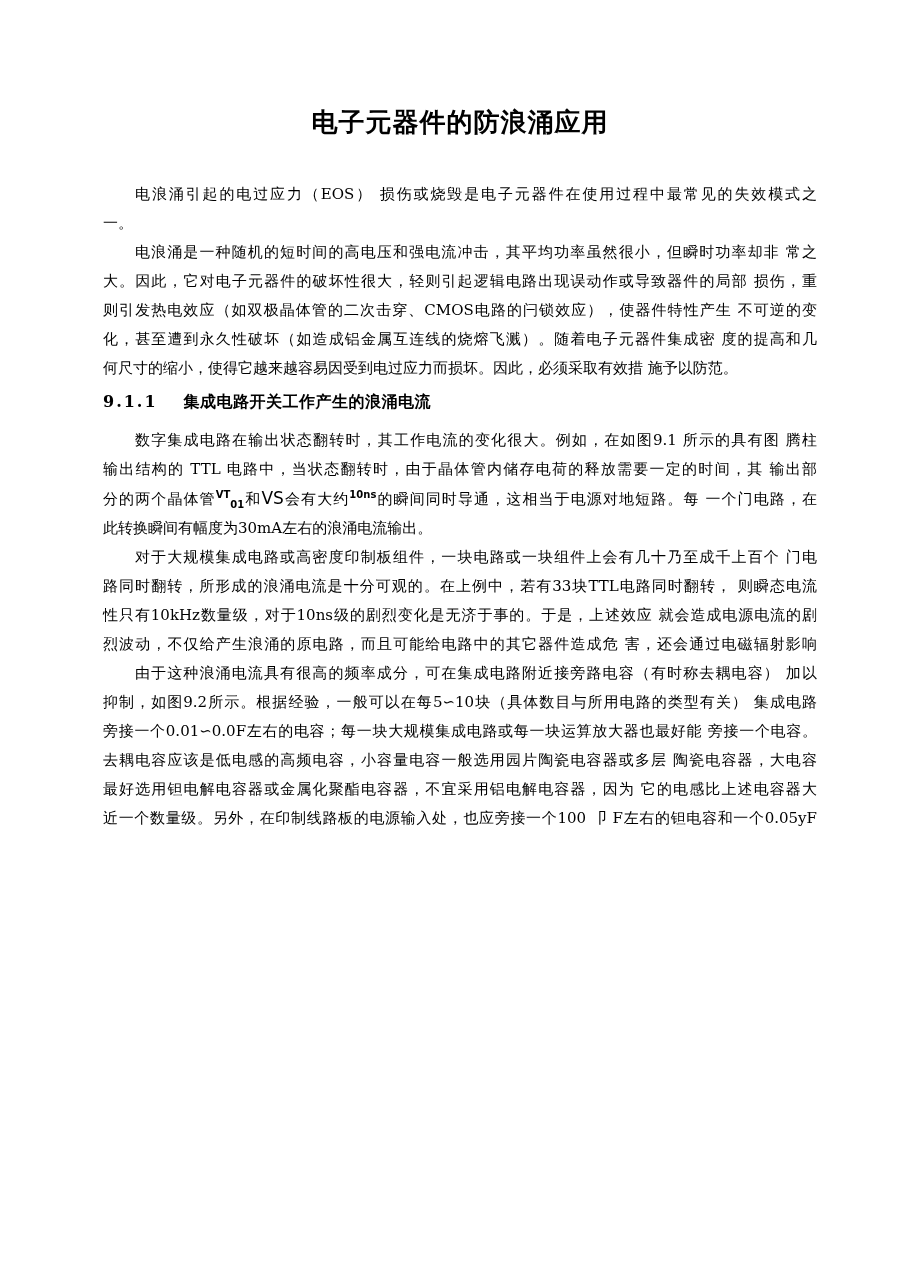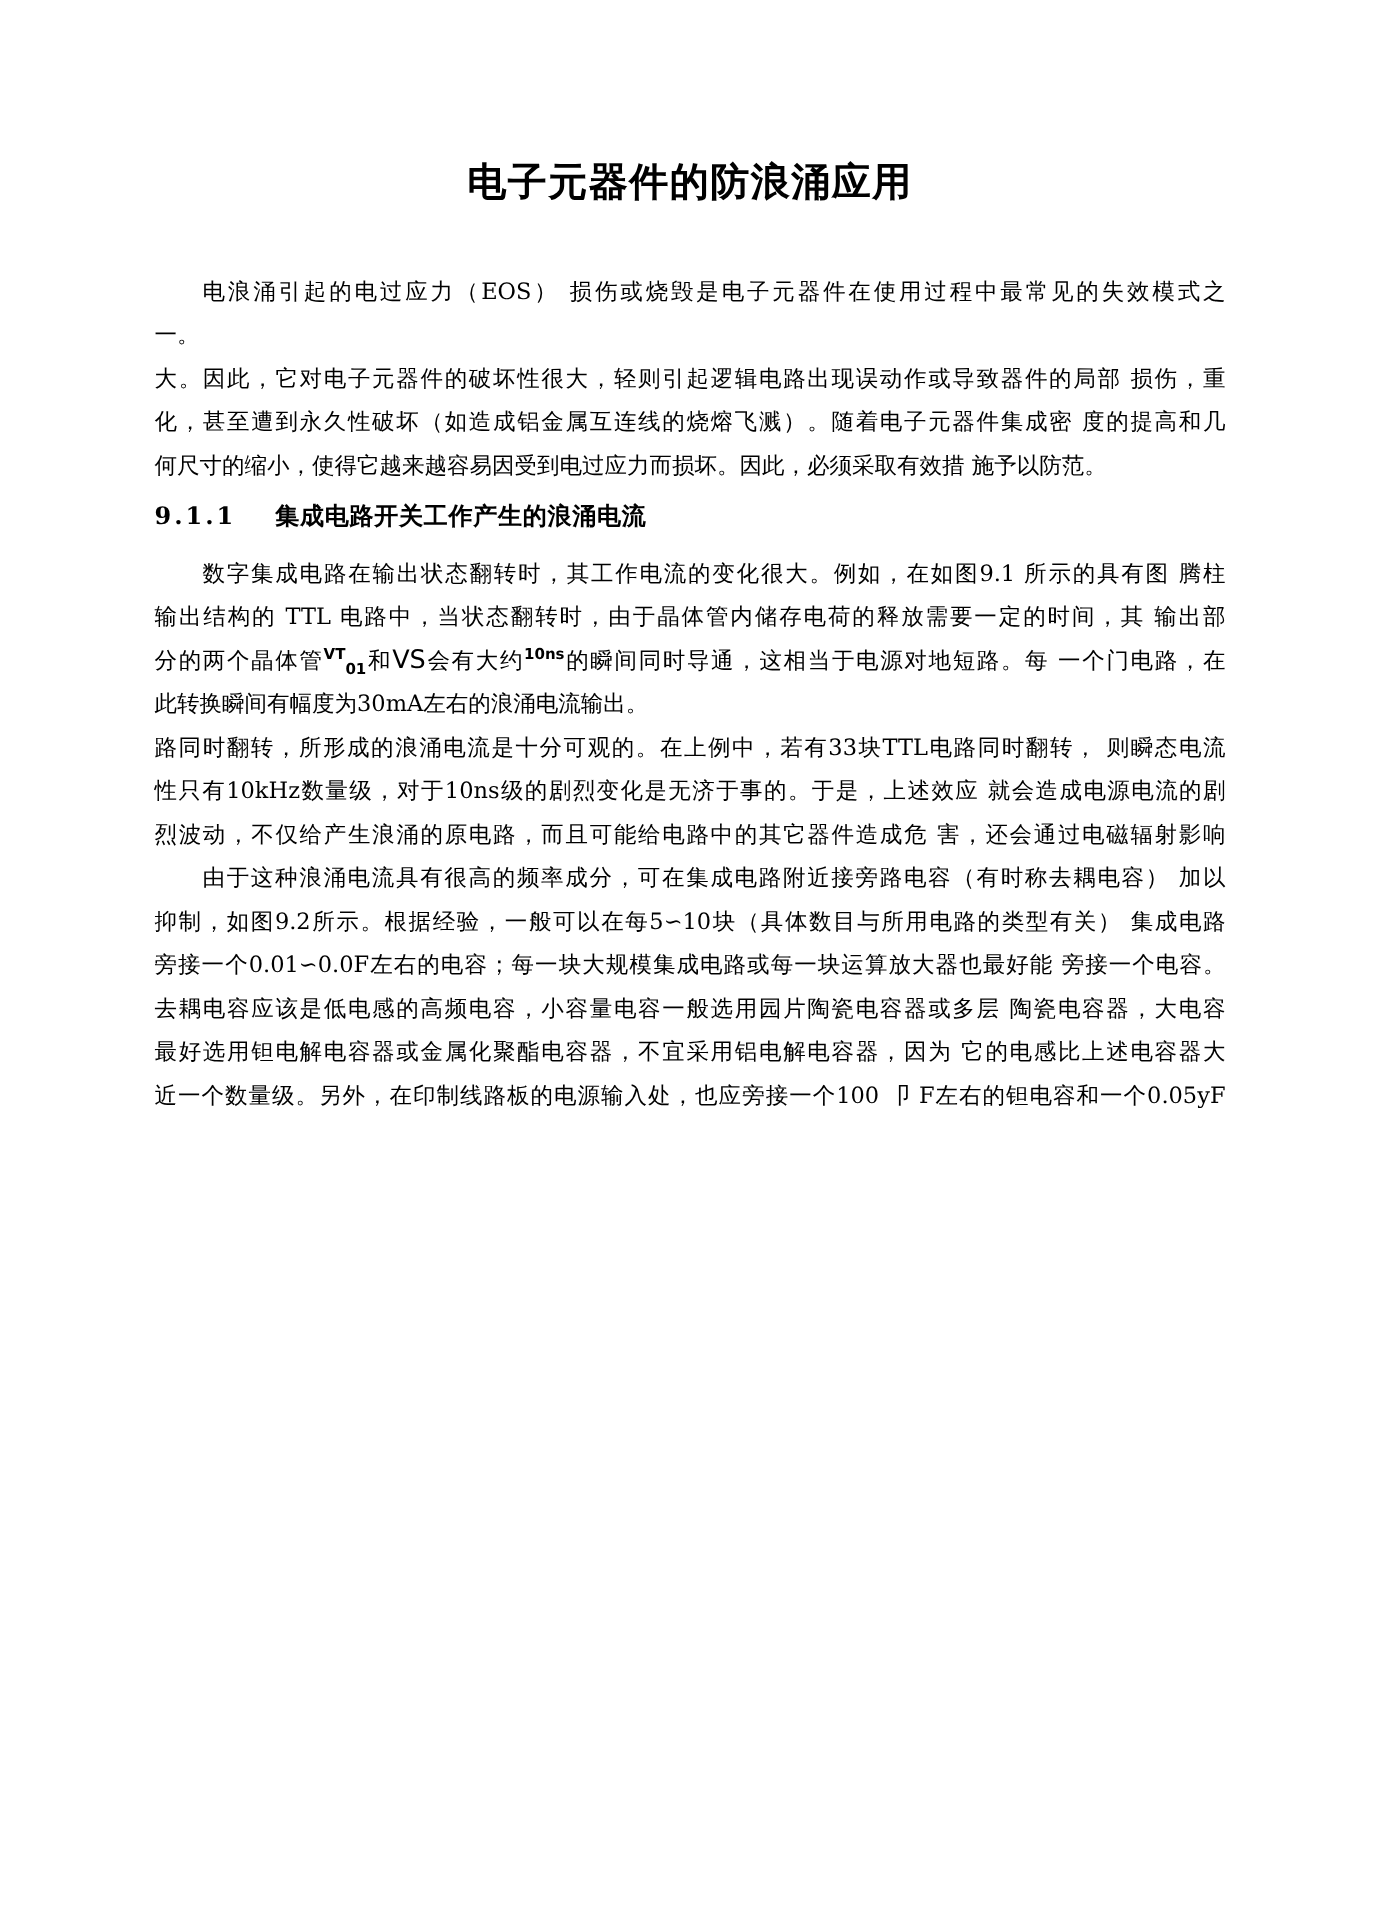--- a/index.html
+++ b/index.html
@@ -88,35 +88,38 @@
     <h1 class="doc-title">电子元器件的防浪涌应用</h1>
 
     <div class="body-text">
 
       <div>
         <div class="line ind">电浪涌引起的电过应力（EOS） 损伤或烧毁是电子元器件在使用过程中最常见的失效模式之</div>
         <div class="line end">一。</div>
       </div>
 
       <div>
+        <div class="line ind">电浪涌是一种随机的短时间的高电压和强电流冲击，其平均功率虽然很小，但瞬时功率却非 常之</div>
         <div class="line">大。因此，它对电子元器件的破坏性很大，轻则引起逻辑电路出现误动作或导致器件的局部 损伤，重</div>
+        <div class="line">则引发热电效应（如双极晶体管的二次击穿、CMOS电路的闩锁效应），使器件特性产生 不可逆的变</div>
         <div class="line">化，甚至遭到永久性破坏（如造成铝金属互连线的烧熔飞溅）。随着电子元器件集成密 度的提高和几</div>
         <div class="line end">何尺寸的缩小，使得它越来越容易因受到电过应力而损坏。因此，必须采取有效措 施予以防范。</div>
       </div>
 
       <h2 class="section-heading"><span class="num">9.1.1</span><span class="ttl">集成电路开关工作产生的浪涌电流</span></h2>
 
       <div>
         <div class="line ind">数字集成电路在输出状态翻转时，其工作电流的变化很大。例如，在如图9.1 所示的具有图 腾柱</div>
         <div class="line">输出结构的 TTL 电路中，当状态翻转时，由于晶体管内储存电荷的释放需要一定的时间，其 输出部</div>
         <div class="line"><span>分的两个晶体管</span><sup class="small">VT</sup><sub class="small">01</sub><span>和</span><span class="vs">VS</span><span>会有大约</span><sup class="small">10ns</sup><span>的瞬间同时导通，这相当于电源对地短路。每 一个门电路，在</span></div>
         <div class="line end">此转换瞬间有幅度为30mA左右的浪涌电流输出。</div>
       </div>
 
       <div>
+        <div class="line ind">对于大规模集成电路或高密度印制板组件，一块电路或一块组件上会有几十乃至成千上百个 门电</div>
         <div class="line">路同时翻转，所形成的浪涌电流是十分可观的。在上例中，若有33块TTL电路同时翻转，  则瞬态电流</div>
         <div class="line">性只有10kHz数量级，对于10ns级的剧烈变化是无济于事的。于是，上述效应 就会造成电源电流的剧</div>
         <div class="line">烈波动，不仅给产生浪涌的原电路，而且可能给电路中的其它器件造成危 害，还会通过电磁辐射影响</div>
       </div>
 
       <div>
         <div class="line ind">由于这种浪涌电流具有很高的频率成分，可在集成电路附近接旁路电容（有时称去耦电容） 加以</div>
         <div class="line">抑制，如图9.2所示。根据经验，一般可以在每5∽10块（具体数目与所用电路的类型有关） 集成电路</div>
         <div class="line">旁接一个0.01∽0.0F左右的电容；每一块大规模集成电路或每一块运算放大器也最好能 旁接一个电容。</div>
         <div class="line">去耦电容应该是低电感的高频电容，小容量电容一般选用园片陶瓷电容器或多层 陶瓷电容器，大电容</div>

